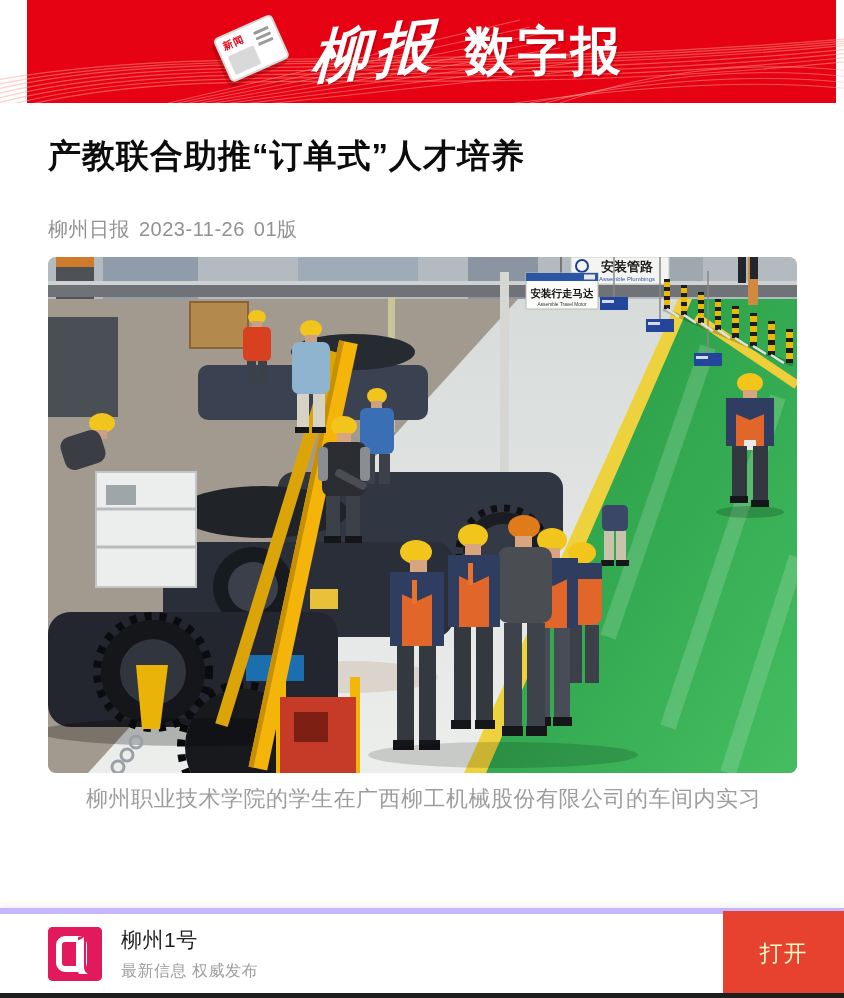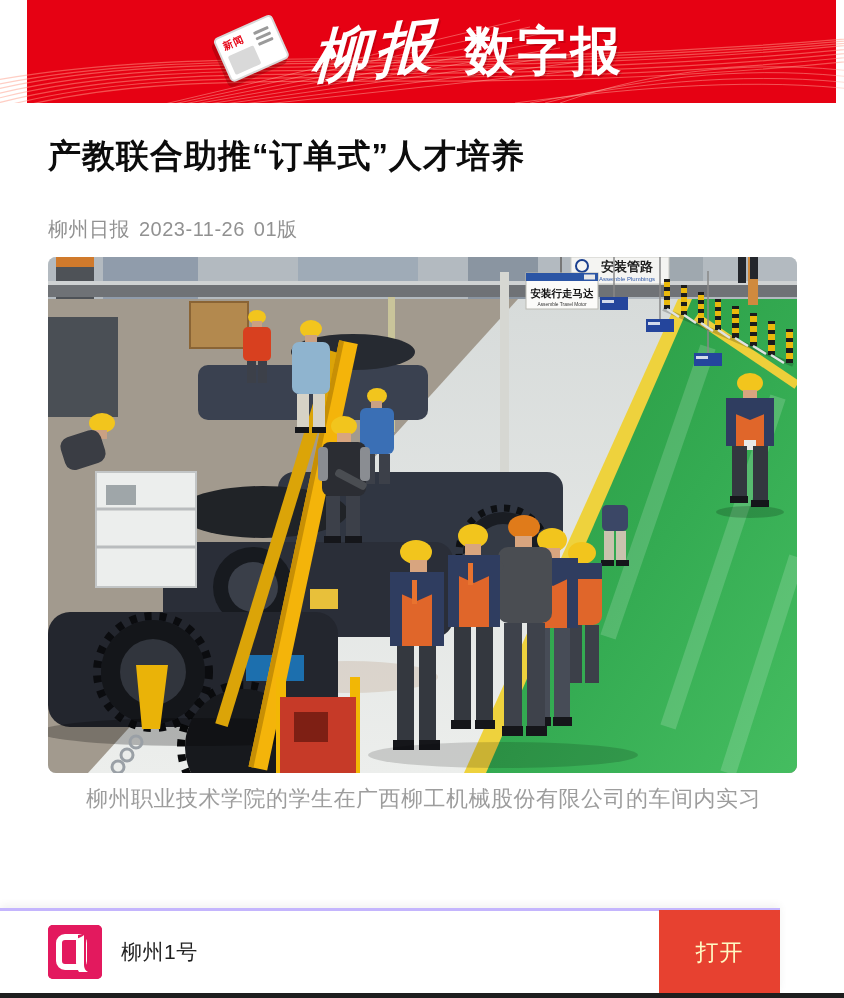--- a/index.html
+++ b/index.html
@@ -36,22 +36,22 @@
   .photo-wrap { margin-top:14px; width:749px; height:516px; border-radius:8px;
     overflow:hidden; position:relative; background:#cfd3d4; }
   .photo-wrap svg { display:block; }
 
   .caption { margin-top:11px; padding-left:38px; font-size:22px; color:#9d9d9d; letter-spacing:.5px; }
 
   .body-text { margin-top:24px; font-size:22px; color:#333; line-height:38px;
     text-align:justify; letter-spacing:.5px; }
 
   
-  .app-bar { position:absolute; left:0; top:908px; width:780px; height:85px; background:#fff;
-    border-top:3px solid #c4b5fd; box-shadow:0 -3px 8px rgba(0,0,0,.06);
+  .app-bar { position:absolute; left:0; top:908px; width:844px; height:85px; background:#fff;
+    border-top:6px solid #c4b5fd; box-shadow:0 -3px 8px rgba(0,0,0,.06);
     display:flex; align-items:center; }
   .app-icon { width:54px; height:54px; margin-left:48px; border-radius:5px; background:#e3195e;
     position:relative; flex:0 0 auto; }
   .app-icon svg { display:block; }
   .app-meta { margin-left:19px; flex:1 1 auto; }
   .app-name { font-size:21px; color:#1f1f1f; letter-spacing:.5px; }
   .app-tagline { margin-top:7px; font-size:16px; color:#9e9e9e; letter-spacing:.5px; }
   .open-btn { width:121px; height:85px; background:#e74130; color:#fef9c3; font-size:23px;
     border:none; cursor:pointer; letter-spacing:1px;
     font-family:"Liberation Sans","DejaVu Sans",sans-serif; }
@@ -428,16 +428,17 @@
   <div class="app-icon">
     <svg width="54" height="54" viewBox="0 0 54 54">
       <rect x="0" y="0" width="54" height="54" rx="5" fill="#e3195e"></rect>
       <rect x="11" y="12" width="25" height="30" rx="6" fill="none" stroke="#fff" stroke-width="6"></rect>
       <path d="M30,10 L38,10 L38,40 Q38,46 43,48 L34,48 Q30,44 30,38 Z" fill="#e3195e"></path>
       <path d="M28,14 Q34,12 36,10 L36,40 Q36,45 40,47 L31,47 Q28,43 28,38 Z" fill="#fff"></path>
     </svg>
   </div>
   <div class="app-meta">
     <div class="app-name">柳州1号</div>
+    <div class="app-tagline">最新信息 权威发布</div>
   </div>
   <button class="open-btn">打开</button>
 </div>
 <div class="bottom-edge"></div>
 
 </body></html>

